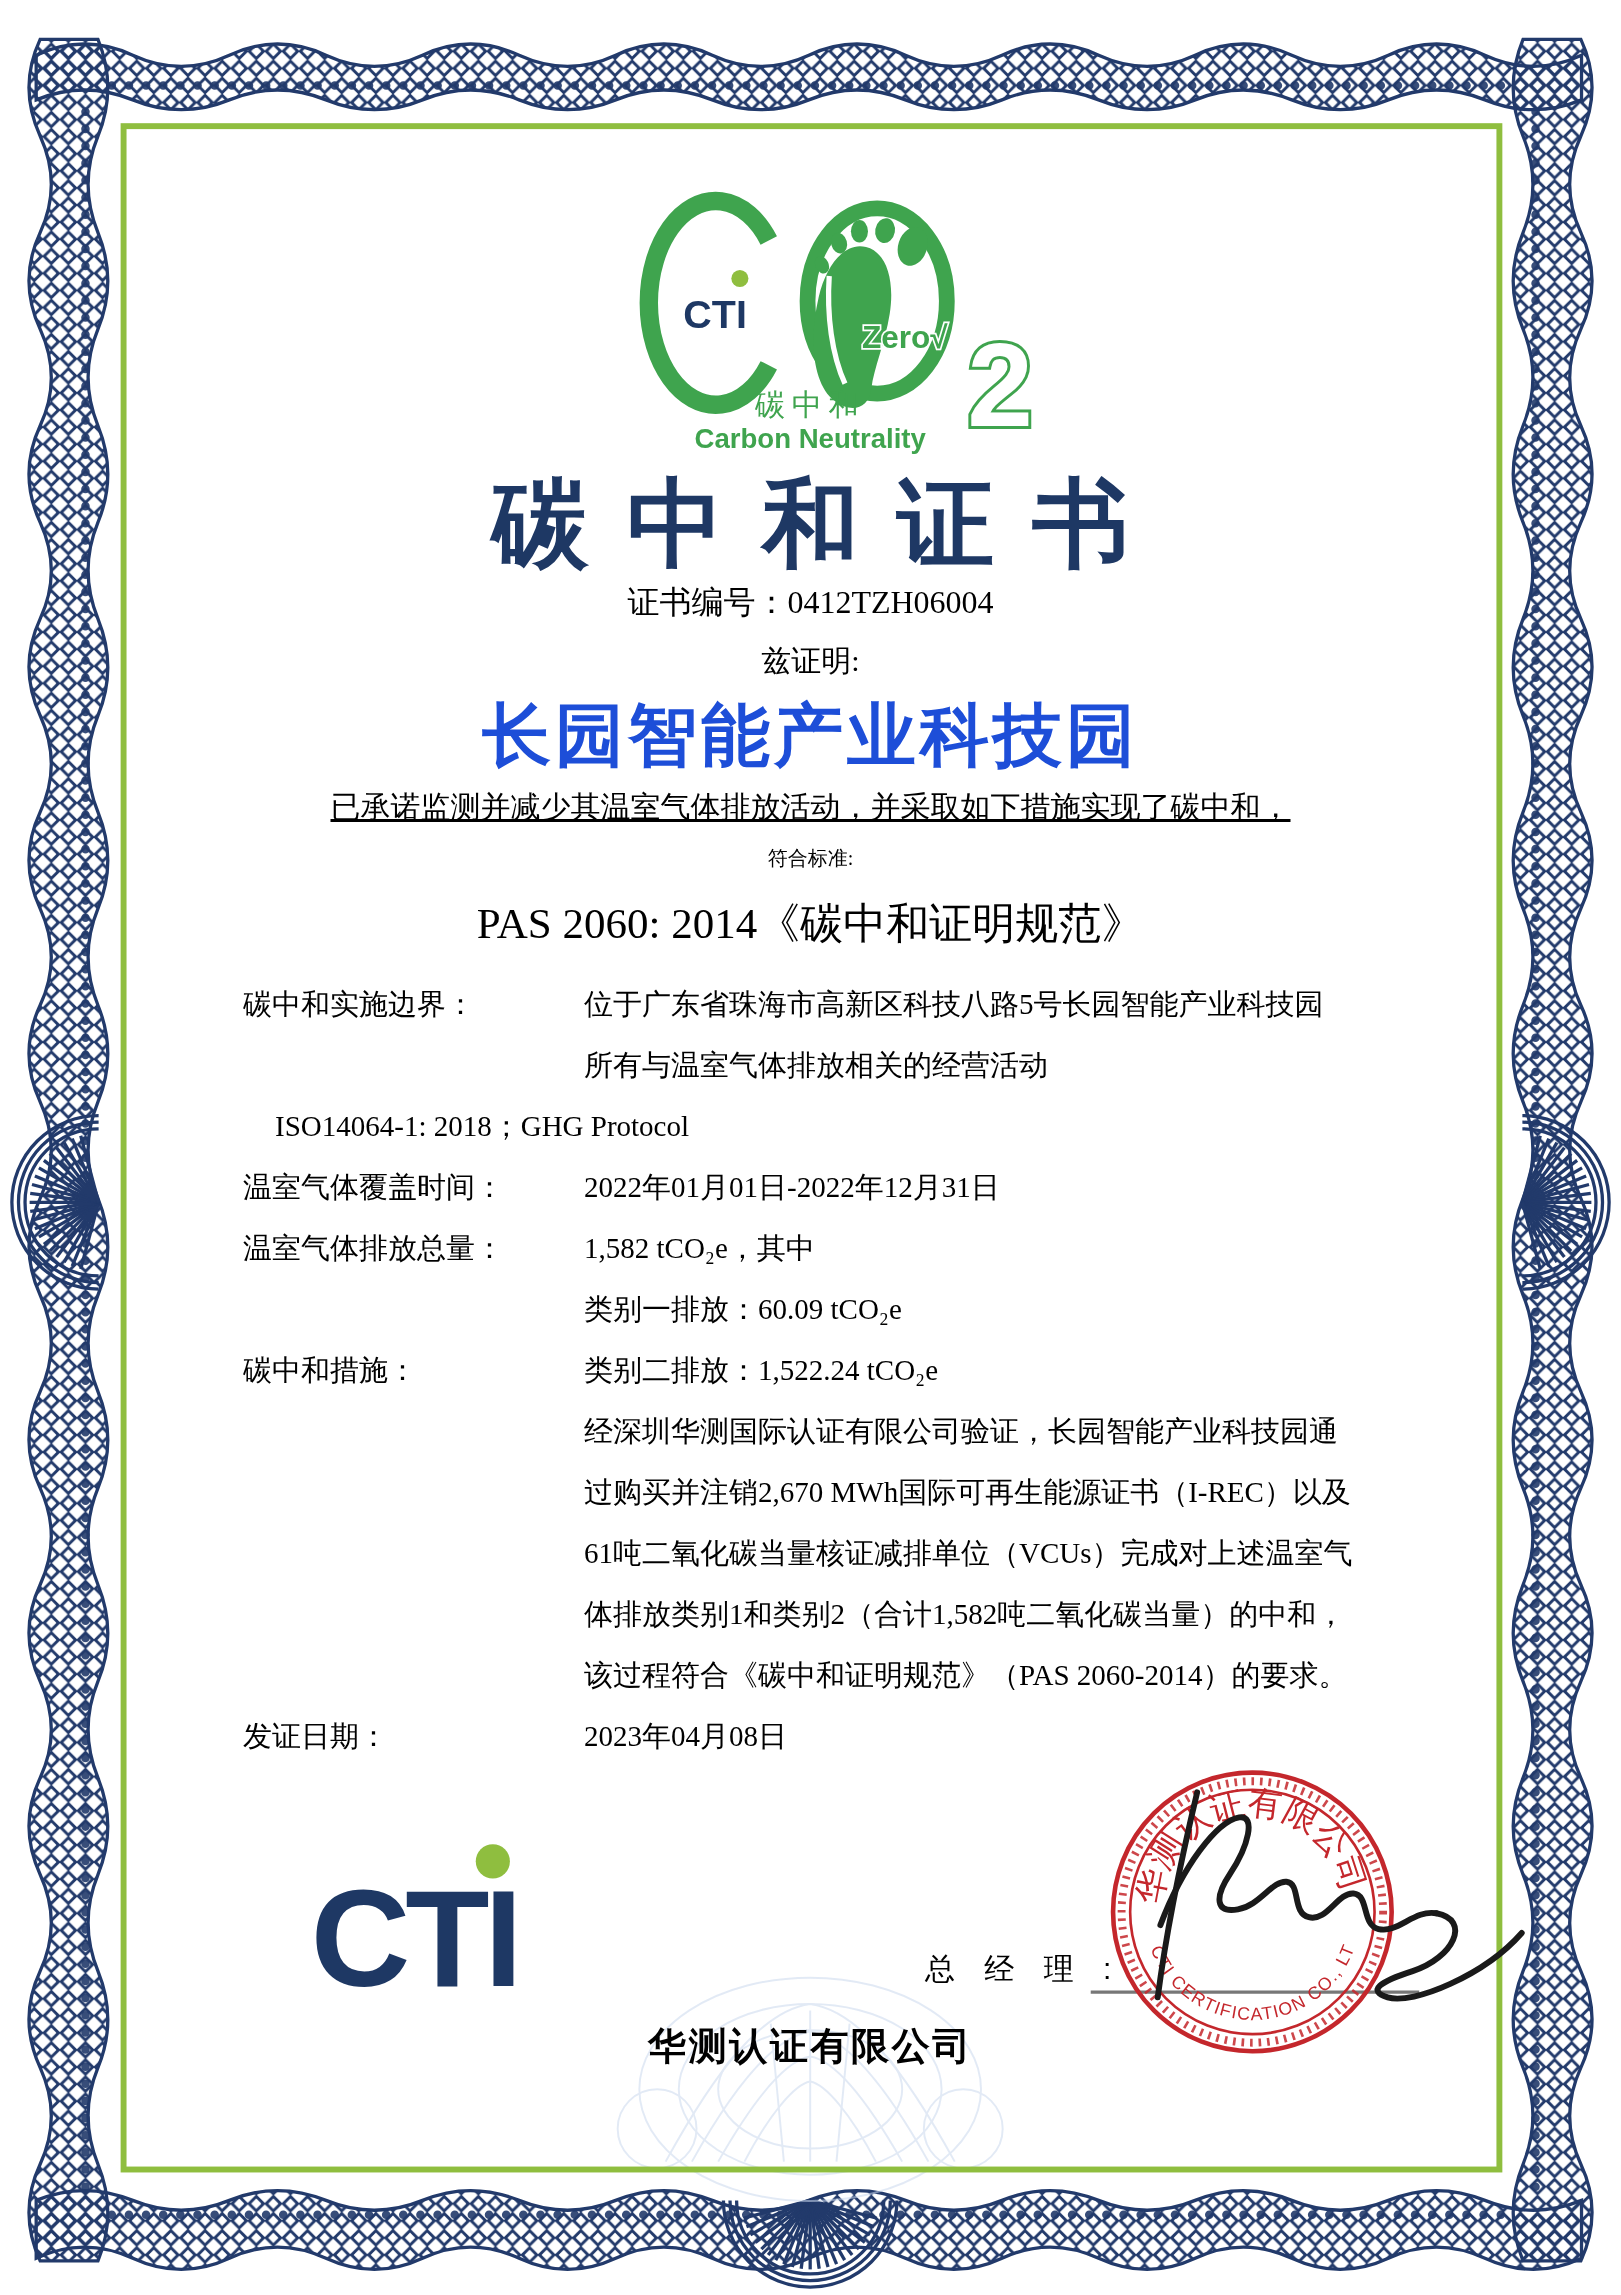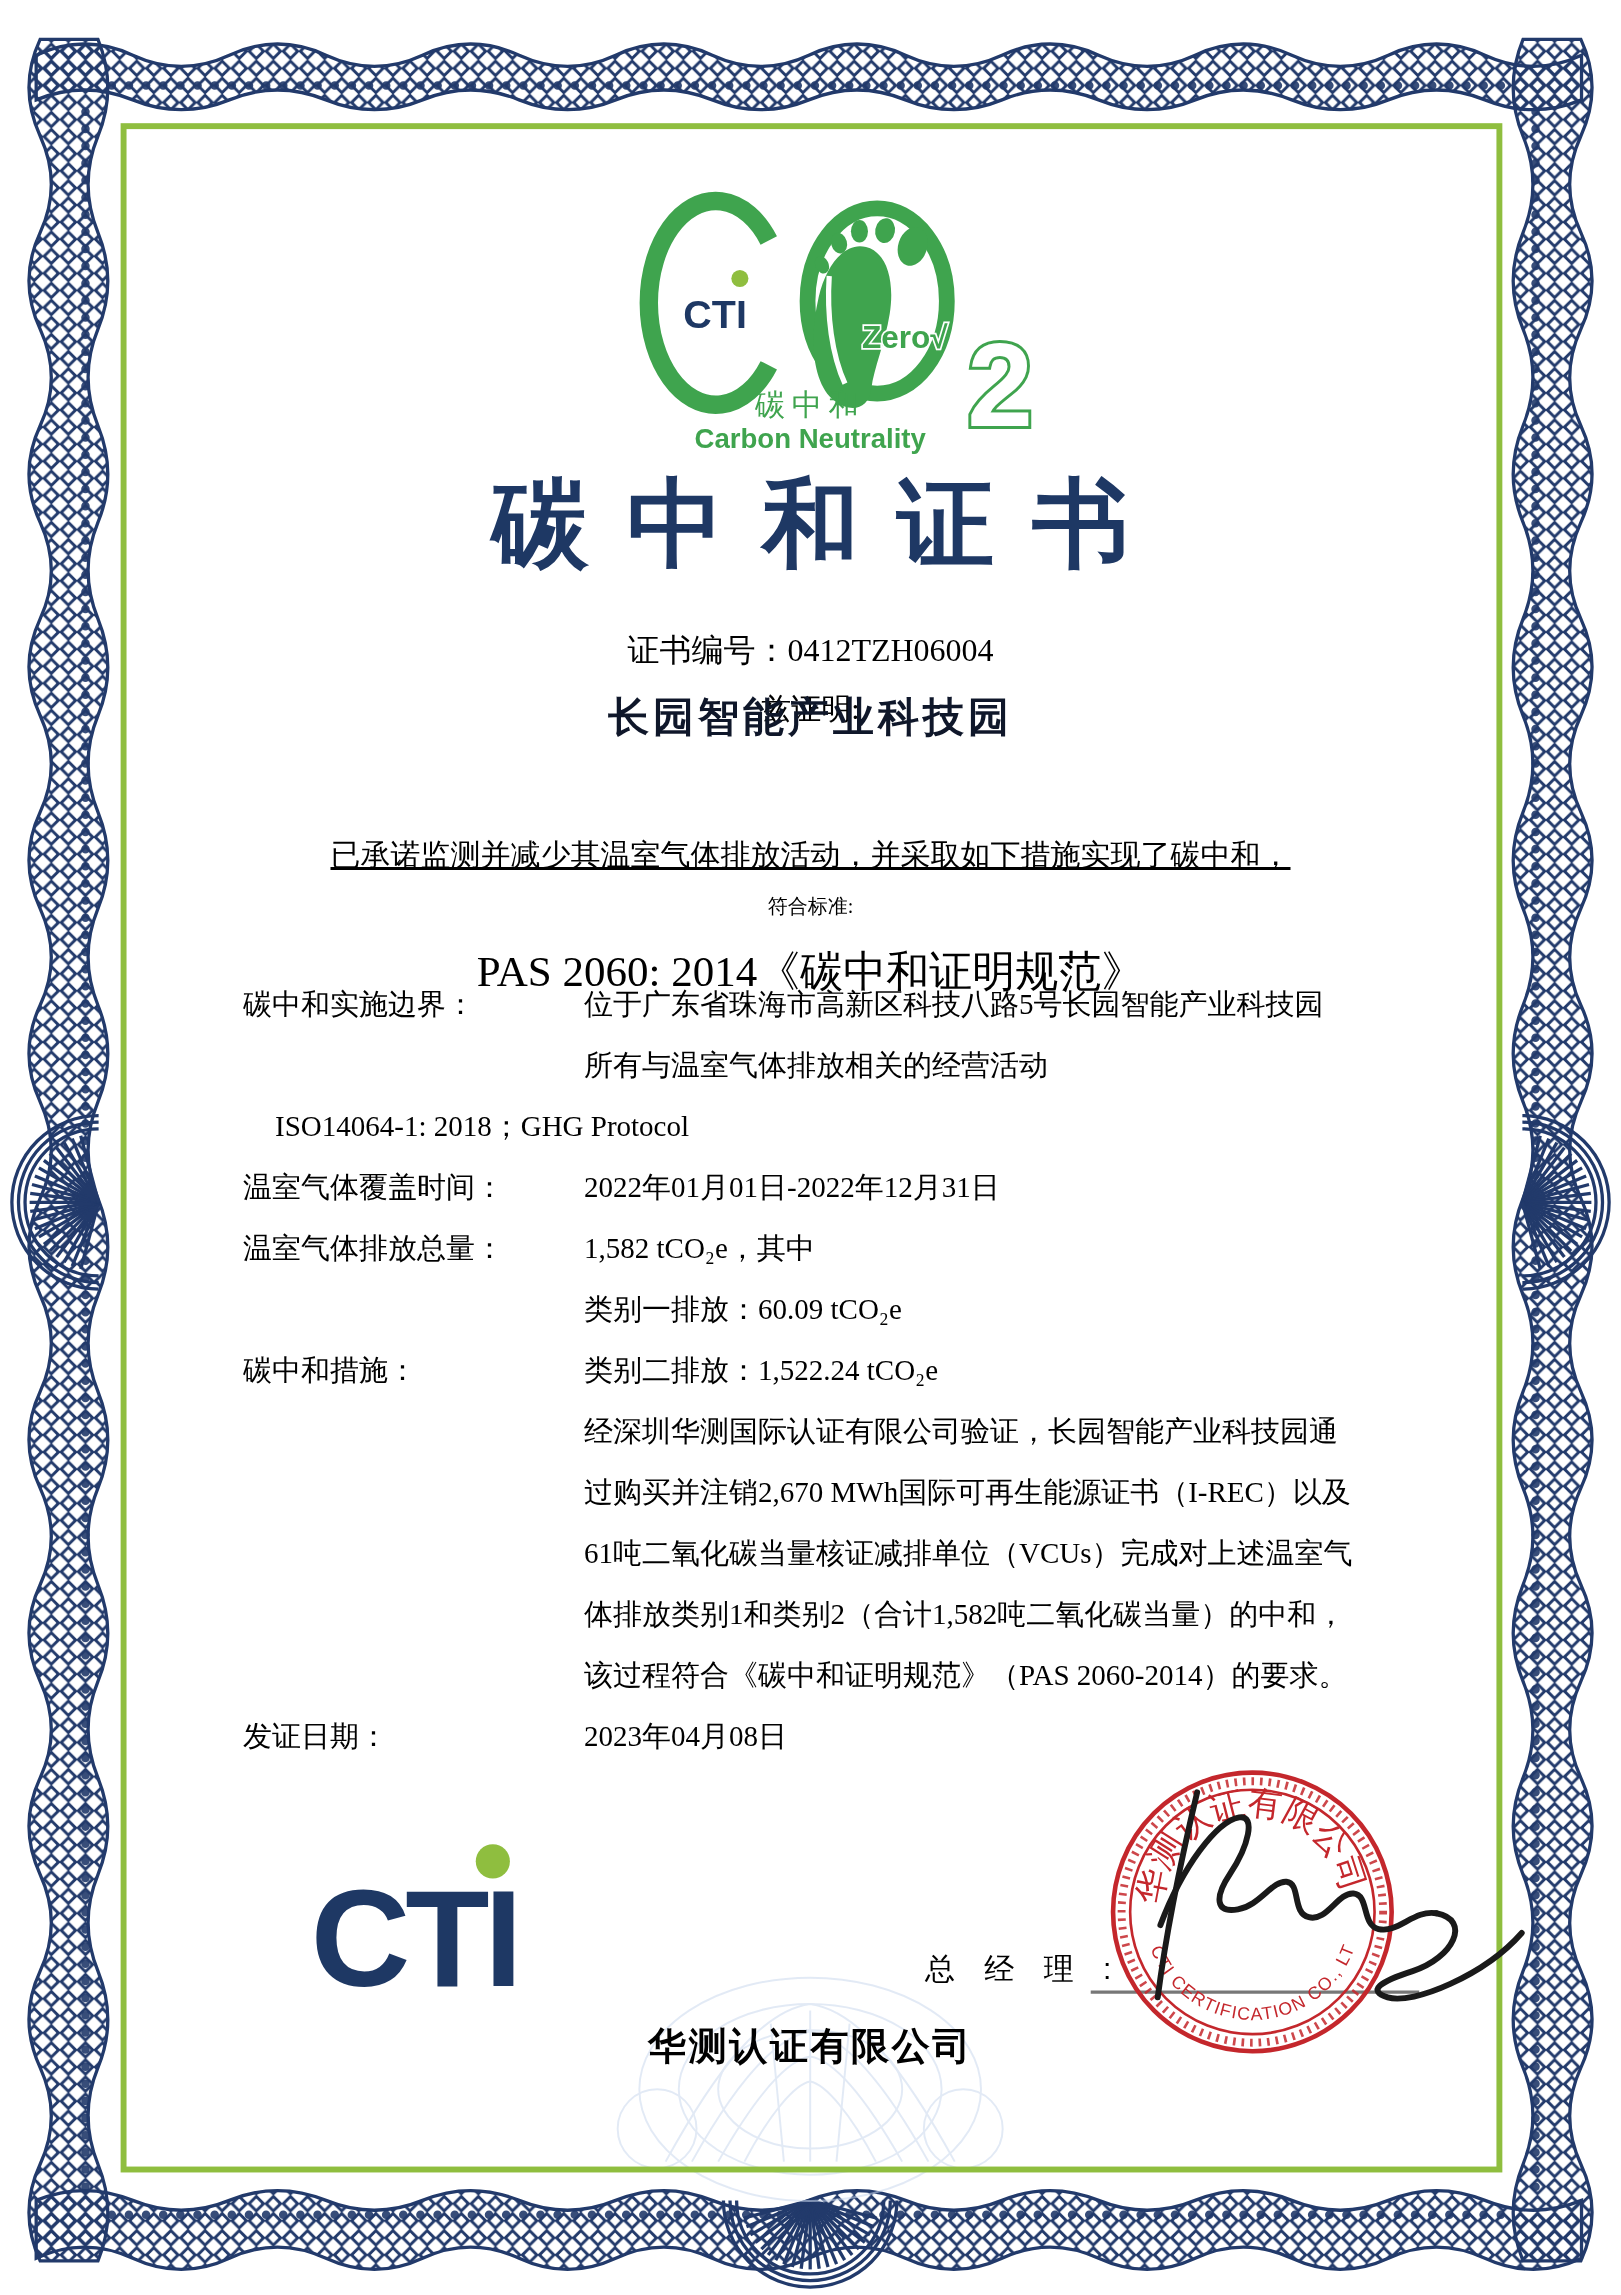--- a/index.html
+++ b/index.html
@@ -1,25 +1,25 @@
 <!DOCTYPE html>
 <html style="font-size:10.5px"><head>
 <meta charset="utf-8">
 <style>
   html,body{margin:0;padding:0;background:#e8e8e8;}
   .page{position:relative;width:1621px;height:2295px;background:#ffffff;overflow:hidden;
         font-family:"Liberation Sans","DejaVu Sans",sans-serif;}
   svg.layer{position:absolute;left:0;top:0;pointer-events:none;}
   .abs{position:absolute;}
   .center{position:absolute;left:0;right:0;text-align:center;}
-  .serif{font-family:"Liberation Serif","DejaVu Serif",serif;margin-top:48px;}
+  .serif{font-family:"Liberation Serif","DejaVu Serif",serif;}
   .title{top:460px;font-size:97px;font-weight:900;color:#1e3864;letter-spacing:38px;text-indent:38px;}
   .certline{top:581px;font-size:32px;color:#000;}
   .zheng{top:641px;font-size:30px;color:#000;}
-  .company{top:690px;font-size:41px;font-weight:800;color:#0f172a;letter-spacing:4px;}
+  .company{top:690px;font-size:69px;font-weight:800;color:#1d4ed8;letter-spacing:4px;}
   .commit{top:787px;font-size:30px;color:#000;text-decoration:underline;}
   .fuhe{top:845px;font-size:20px;color:#000;}
   .standard{top:895px;font-size:43px;color:#000;}
   .rows{position:absolute;top:974px;left:243px;width:1157px;}
   .row{height:61px;line-height:61px;white-space:nowrap;display:flex;}
   .row .lab{display:inline-block;width:309px;text-align:left;font-size:29px;color:#000;
             font-family:"Liberation Serif","DejaVu Serif",serif;flex:none;}
   .row .val{margin-left:32px;font-size:29px;color:#000;
             font-family:"Liberation Serif","DejaVu Serif",serif;}
   .gm{left:925px;top:1949px;font-size:30px;color:#000;letter-spacing:10.5px;white-space:nowrap;}

